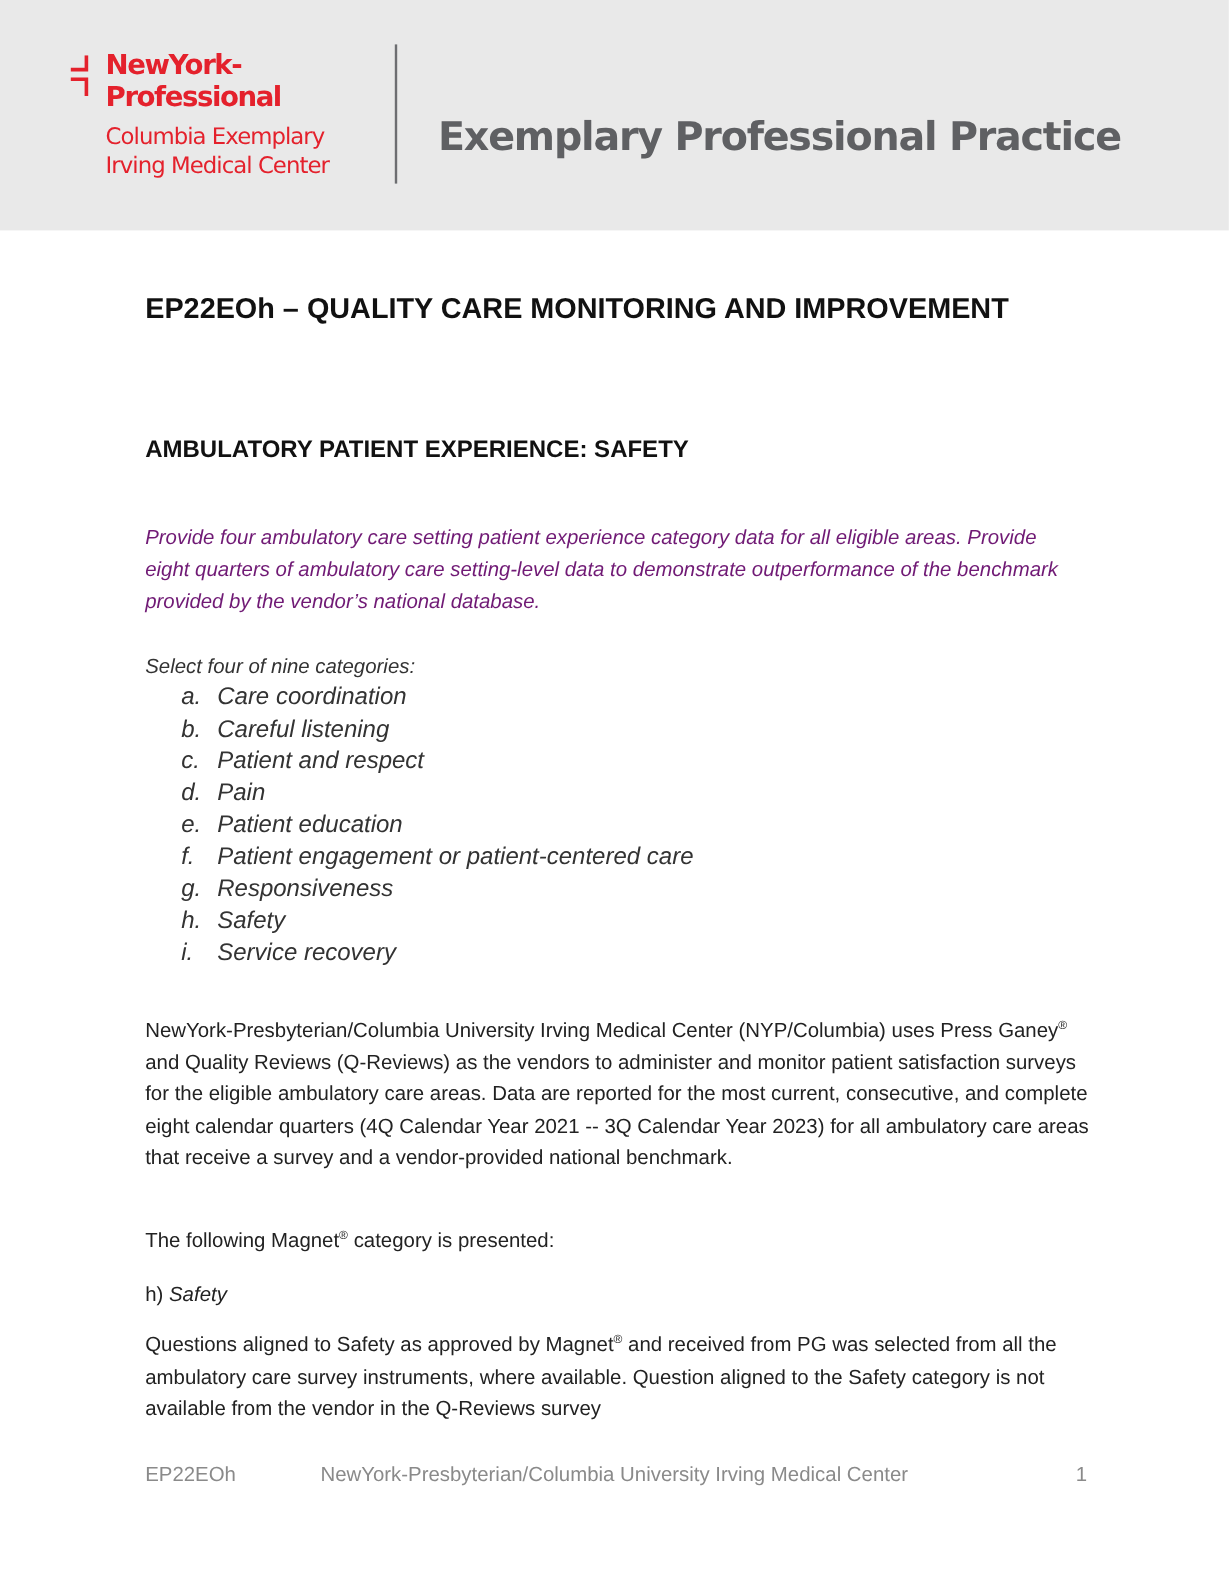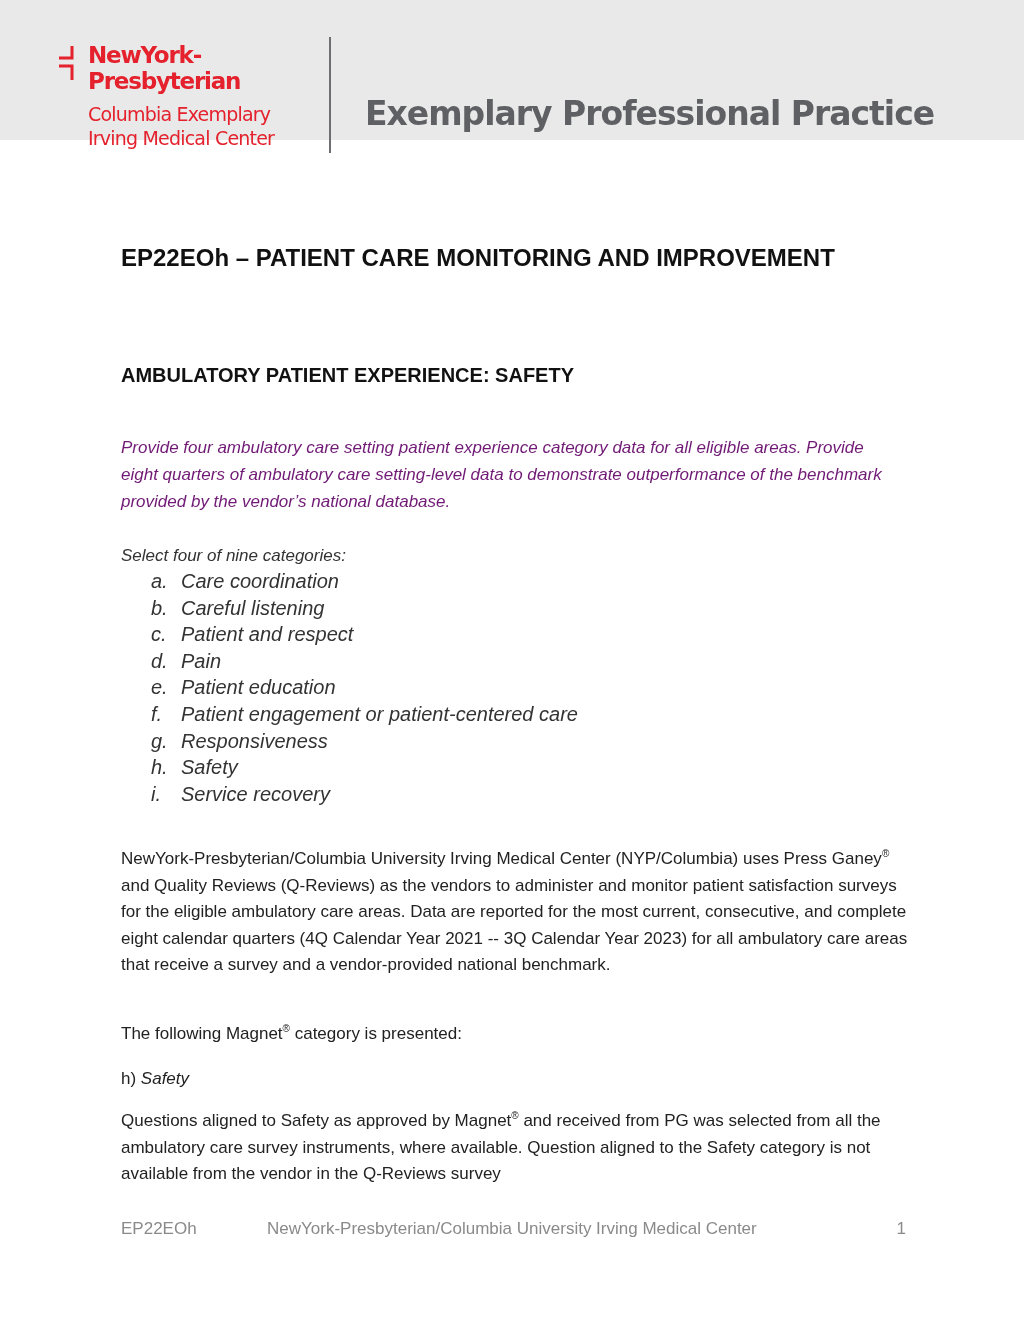--- a/index.html
+++ b/index.html
@@ -1,21 +1,21 @@
 <!DOCTYPE html>
 <html><head>
   <meta charset="utf-8">
   <style>
     html, body { margin: 0; padding: 0; }
     body {
       width: 1024px; height: 1325px; background: #ffffff; position: relative; overflow: hidden;
       font-family: "Liberation Sans", sans-serif; color: #222;
     }
     .header {
-      position: absolute; left: 0; top: 0; width: 1024px; height: 140px; background: #e9e9e9;
+      position: absolute; left: 0; top: 0; width: 1024px; height: 192px; background: #e9e9e9;
     }
     .logo { position: absolute; left: 58px; top: 42px; }
     .logo-mark { position: absolute; left: 0; top: 4px; width: 22px; height: 36px; }
     .logo-text { position: absolute; left: 30px; top: 0; color: #e4212c; white-space: nowrap; }
     .logo-line1 { font-family: "DejaVu Sans", sans-serif; font-weight: bold; font-size: 23px; line-height: 26px; letter-spacing: -1.2px; }
     .logo-line2 { font-family: "DejaVu Sans", sans-serif; font-size: 19px; line-height: 24px; margin-top: 8px; letter-spacing: -0.8px; }
     .divider { position: absolute; left: 329px; top: 37px; width: 2px; height: 116px; background: #6d6e71; }
     .header-title {
       position: absolute; left: 365px; top: 74px; font-size: 33px; font-weight: bold; color: #5f6063;
       font-family: "DejaVu Sans", sans-serif; letter-spacing: -1px; white-space: nowrap; margin-top: 20px;
@@ -43,31 +43,31 @@
 <body>
 
 <div class="header">
   <div class="logo">
     <svg class="logo-mark" viewBox="0 0 22 36">
       <path d="M14 0 V12 H1" fill="none" stroke="#e4212c" stroke-width="3"></path>
       <path d="M1 20 H14 V34" fill="none" stroke="#e4212c" stroke-width="3"></path>
     </svg>
     <div class="logo-text">
       <div class="logo-line1">NewYork-</div>
-      <div class="logo-line1">Presbyterian</div>
+      <div class="logo-line1">Professional</div>
       <div class="logo-line2">Columbia Exemplary</div>
       <div class="logo-line2" style="margin-top:0">Irving Medical Center</div>
     </div>
   </div>
   <div class="divider"></div>
   <div class="header-title">Exemplary Professional Practice</div>
 </div>
 
 <div class="content">
-  <h1>EP22EOh – PATIENT CARE MONITORING AND IMPROVEMENT</h1>
+  <h1>EP22EOh – QUALITY CARE MONITORING AND IMPROVEMENT</h1>
   <h2>AMBULATORY PATIENT EXPERIENCE: SAFETY</h2>
   <div class="intro">Provide four ambulatory care setting patient experience category data for all eligible areas. Provide eight quarters of ambulatory care setting-level data to demonstrate outperformance of the benchmark provided by the vendor’s national database.</div>
   <div class="select-label">Select four of nine categories:</div>
   <ul class="cat-list">
     <li class="cat-item"><span class="cat-letter">a.</span><span>Care coordination</span></li>
     <li class="cat-item"><span class="cat-letter">b.</span><span>Careful listening</span></li>
     <li class="cat-item"><span class="cat-letter">c.</span><span>Patient and respect</span></li>
     <li class="cat-item"><span class="cat-letter">d.</span><span>Pain</span></li>
     <li class="cat-item"><span class="cat-letter">e.</span><span>Patient education</span></li>
     <li class="cat-item"><span class="cat-letter">f.</span><span>Patient engagement or patient-centered care</span></li>

